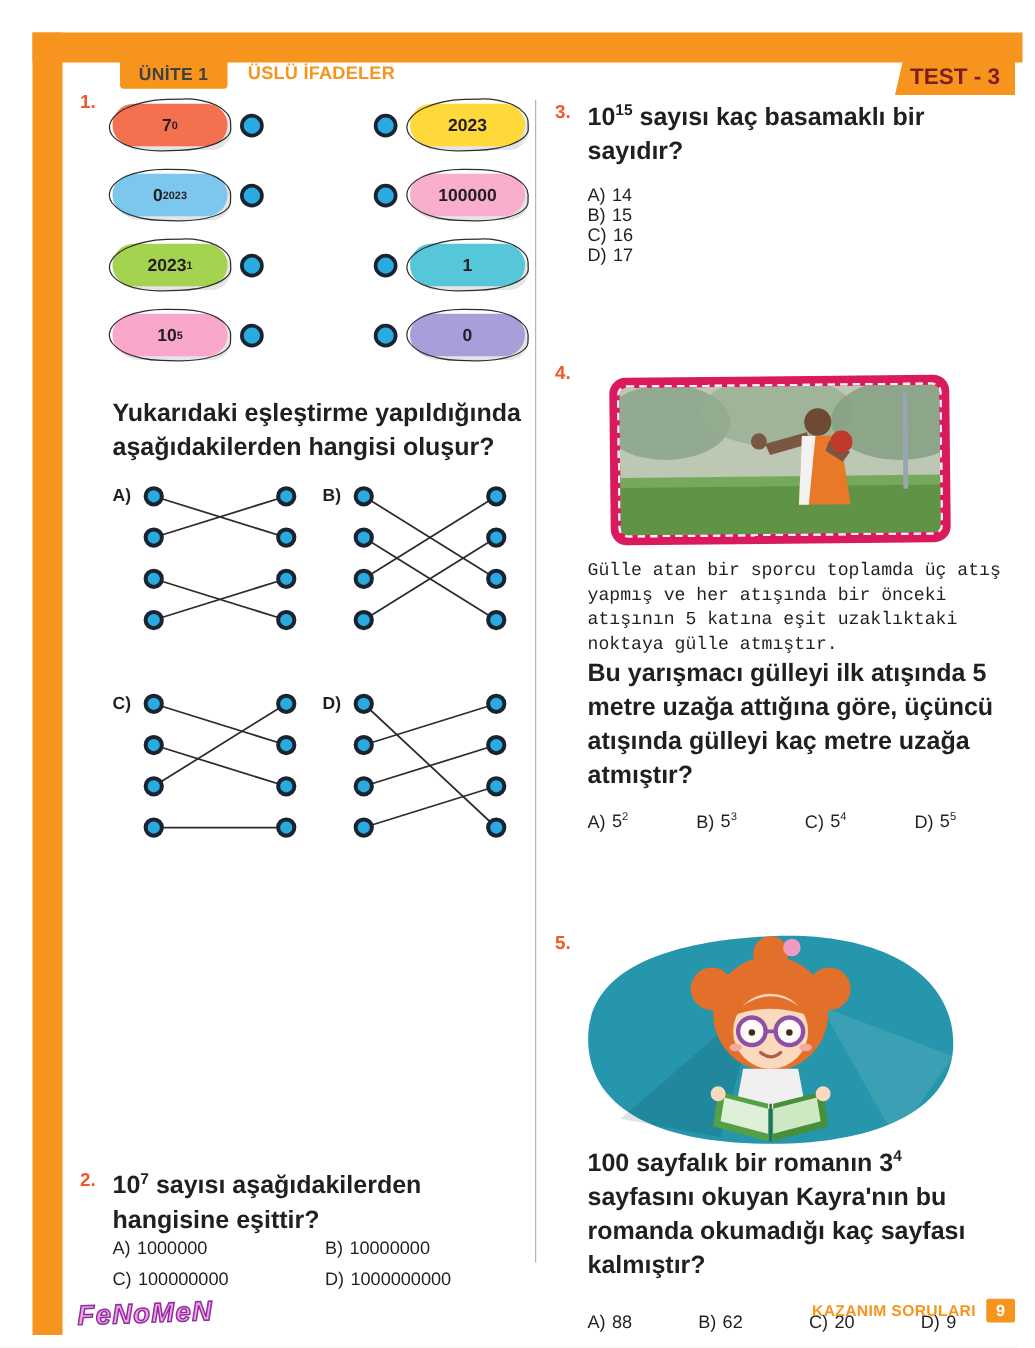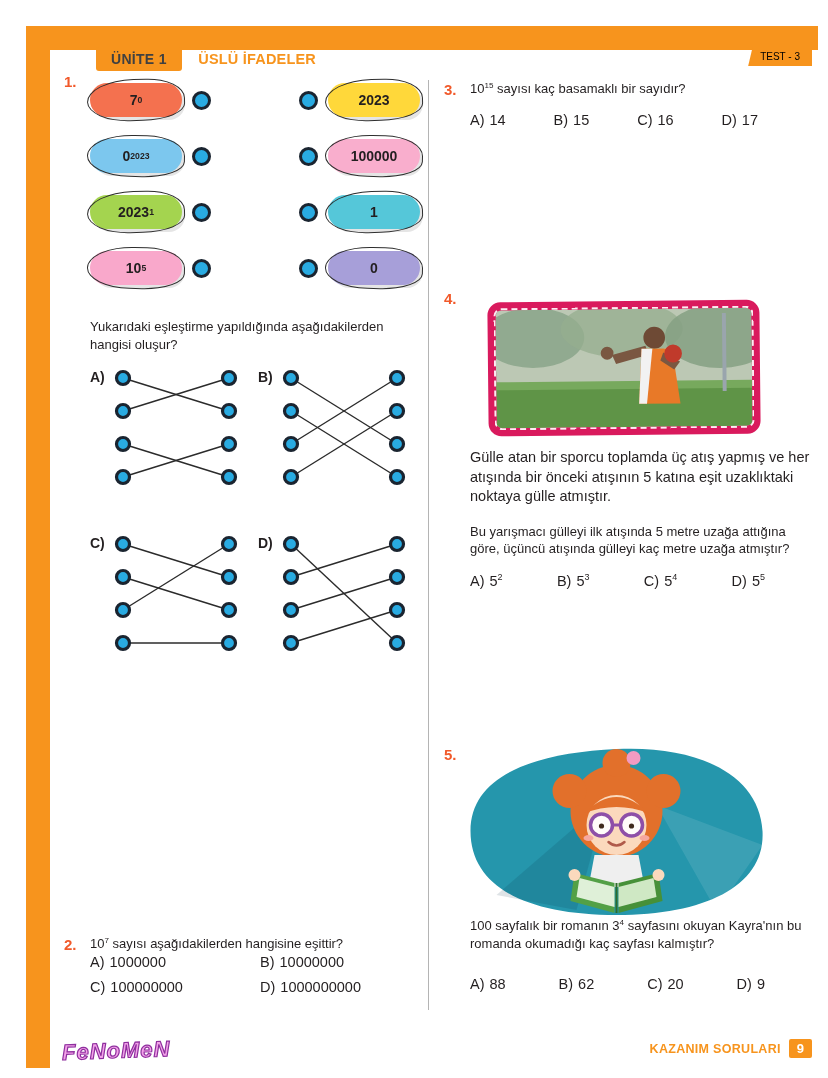--- a/index.html
+++ b/index.html
@@ -10,33 +10,33 @@
   
   .top-bar  { position:absolute; left:26px; right:10px; top:26px; height:24px; background:var(--orange); }
   .left-bar { position:absolute; left:26px; width:24px; top:26px; bottom:10px; background:var(--orange); }
 
   
   .header { position:absolute; left:96px; right:16px; top:47px; height:26px; }
   .unit-badge { display:inline-block; background:var(--orange); color:#404040; font-weight:bold;
     font-size:14px; padding:4px 15px; border-radius:3px; letter-spacing:.3px; vertical-align:middle; }
   .unit-title { display:inline-block; color:var(--orange); font-weight:bold; font-size:14.5px;
     margin-left:12px; vertical-align:middle; letter-spacing:.2px; }
-  .test-badge { position:absolute; right:0; top:0; background:var(--orange); color:#000000; font-weight:normal;
-    font-size:10px; padding:4px 12px; clip-path:polygon(7% 0,100% 0,100% 100%,0 100%); }
+  .test-badge { position:absolute; right:0; top:0; background:var(--orange); color:#7f1d1d; font-weight:bold;
+    font-size:18px; padding:4px 12px; clip-path:polygon(7% 0,100% 0,100% 100%,0 100%); }
 
   
   .main { position:absolute; left:64px; top:80px; right:16px; height:942px; }
   .divider { position:absolute; left:364px; top:0; bottom:12px; width:1px; background:#b4b4b4; }
   .col-left  { position:absolute; left:0; top:0; width:356px; height:100%; }
   .col-right { position:absolute; left:380px; right:0; top:0; height:100%; }
 
   .question { position:relative; padding-left:26px; }
   .qnum { position:absolute; left:0; top:1px; color:var(--qnum); font-weight:bold; font-size:15px; }
-  .stem { font-weight:normal; font-size:13px; line-height:1.35; }
-  .body-text { font-size:14.5px; line-height:1.35; }
+  .stem { font-weight:bold; font-size:20px; line-height:1.35; }
+  .body-text { font-size:14.5px; line-height:1.35;font-family:Liberation Mono, monospace; }
   sup { font-size:.62em; }
 
   
   .match-table { margin-top:-8px; }
   .match-row { display:flex; align-items:center; height:56px; }
   .pill { position:relative; width:92px; height:34px; display:flex; align-items:center; justify-content:center;
     font-size:14px; font-weight:bold; border-radius:17px; box-shadow:4px 4px 0 -1px rgba(0,0,0,.10); }
   .pill::after { content:""; position:absolute; inset:-4px -3px; border:1.5px solid #2e2e2e;
     border-radius:55% 45% 50% 50% / 60% 55% 45% 55%; pointer-events:none; }
   .match-row:nth-child(odd)  .pill::after { transform:rotate(-1.6deg); }
@@ -48,39 +48,39 @@
   .q1-instruction { margin-top:22px; }
 
   
   .mo-grid { display:grid; grid-template-columns:168px 162px; row-gap:44px; margin-top:14px; }
   .mo { display:flex; align-items:flex-start; }
   .mo-label { font-weight:bold; font-size:14px; width:22px; padding-top:2px; }
   .mo-svg { display:block; }
 
   
   .opt-row { display:flex; justify-content:space-between; margin-top:14px; font-size:14.5px; }
-  .w285 { width:288px; }
+  .w285 { width:288px;flex-direction:column; }
   .w292 { width:295px; }
   .opt .ol { margin-right:5px; }
   .opt-grid { display:grid; grid-template-columns:170px auto; row-gap:9px; margin-top:1px; font-size:14.5px; }
 
   
   .q2 { position:absolute; top:855px; left:0; right:0; }
 
   
   .q4 { position:absolute; top:209px; left:0; right:0; }
   .q5 { position:absolute; top:665px; left:0; right:0; }
 
   
   .q4-photo { width:272px; height:134px; margin:12px 0 0 18px; background:#D91A5D; border-radius:13px;
     padding:6px; transform:rotate(-.6deg); }
   .q4-photo-inner { width:100%; height:100%; border:2px dashed rgba(255,255,255,.92); border-radius:8px; overflow:hidden; }
   .q4-photo-inner svg { display:block; width:100%; height:100%; }
   .q4-body { margin-top:13px; }
-  .q4-stem { margin-top:16px; }
+  .q4-stem { margin-top:0; }
 
   
   .q5-illu { width:305px; height:172px; margin-left:-6px; }
   .q5-illu svg { display:block; width:100%; height:100%; }
   .q5-stem { }
   .q5 .opt-row { margin-top:24px; }
 
   
   .logo { position:absolute; left:62px; bottom:14px; font-size:22px; font-weight:bold; font-style:italic;
     color:#F2A0E8; -webkit-text-stroke:1.2px #8E2F9E; letter-spacing:1px; transform:rotate(-2deg); }

